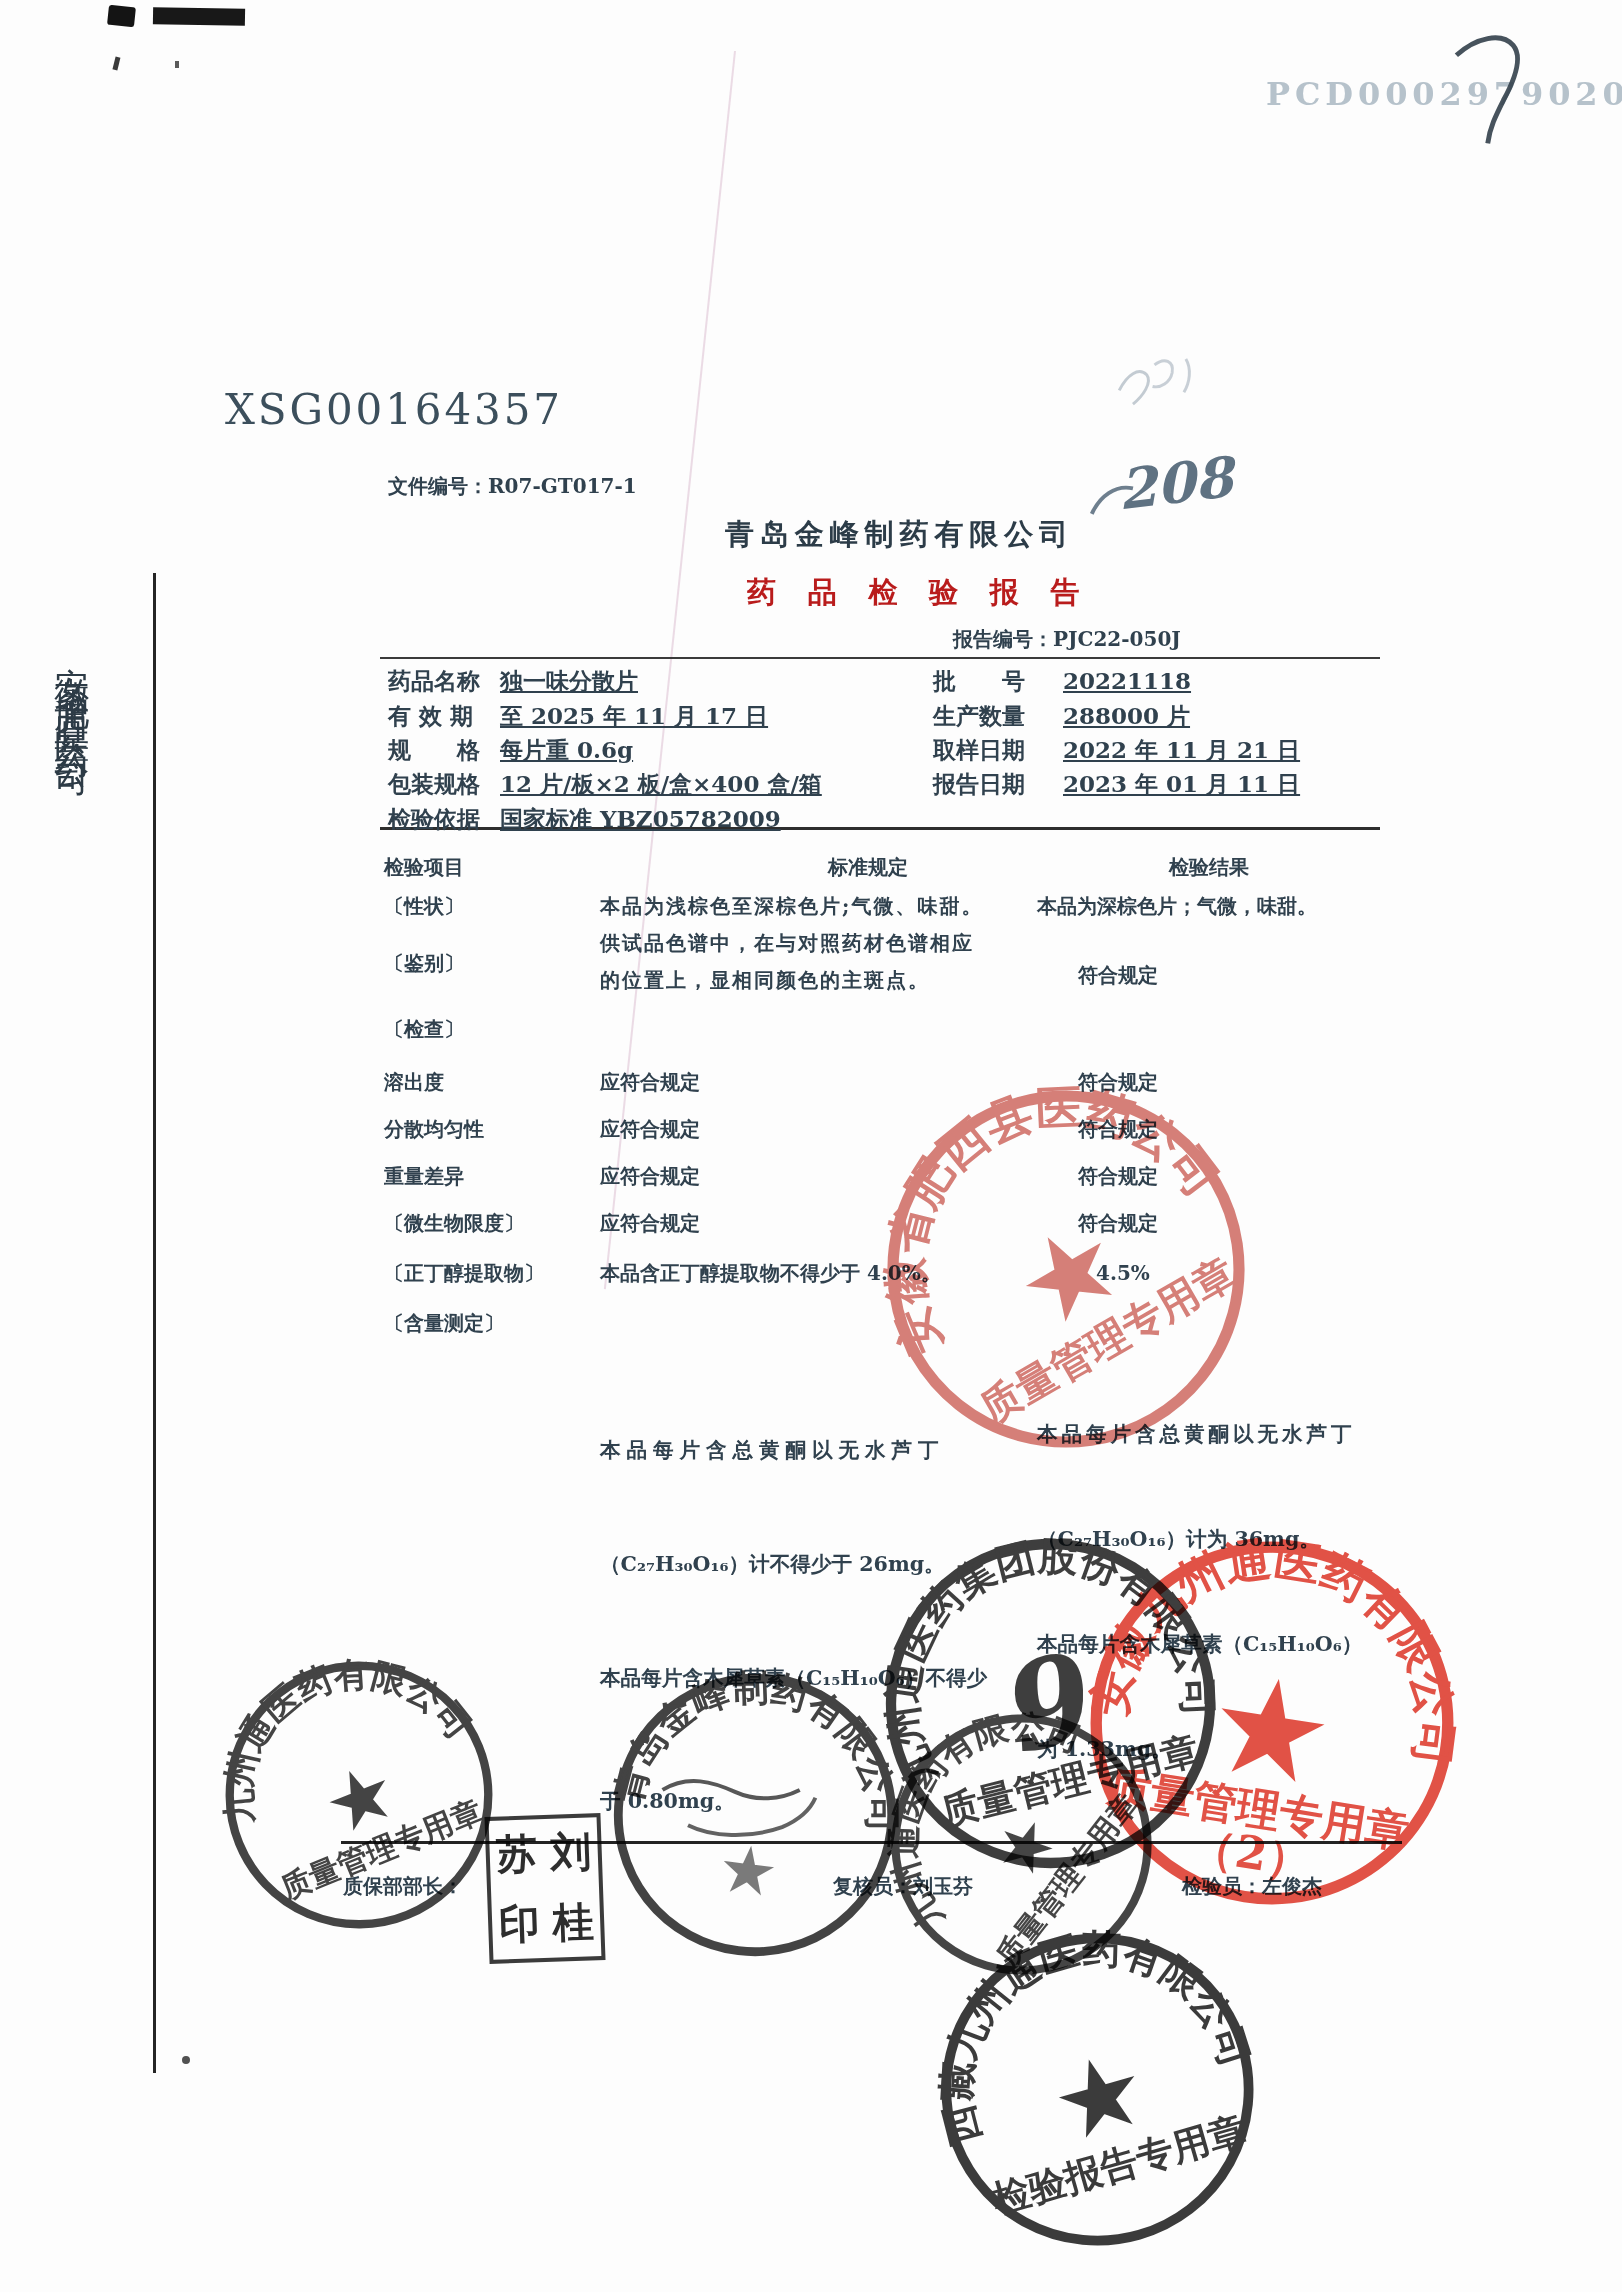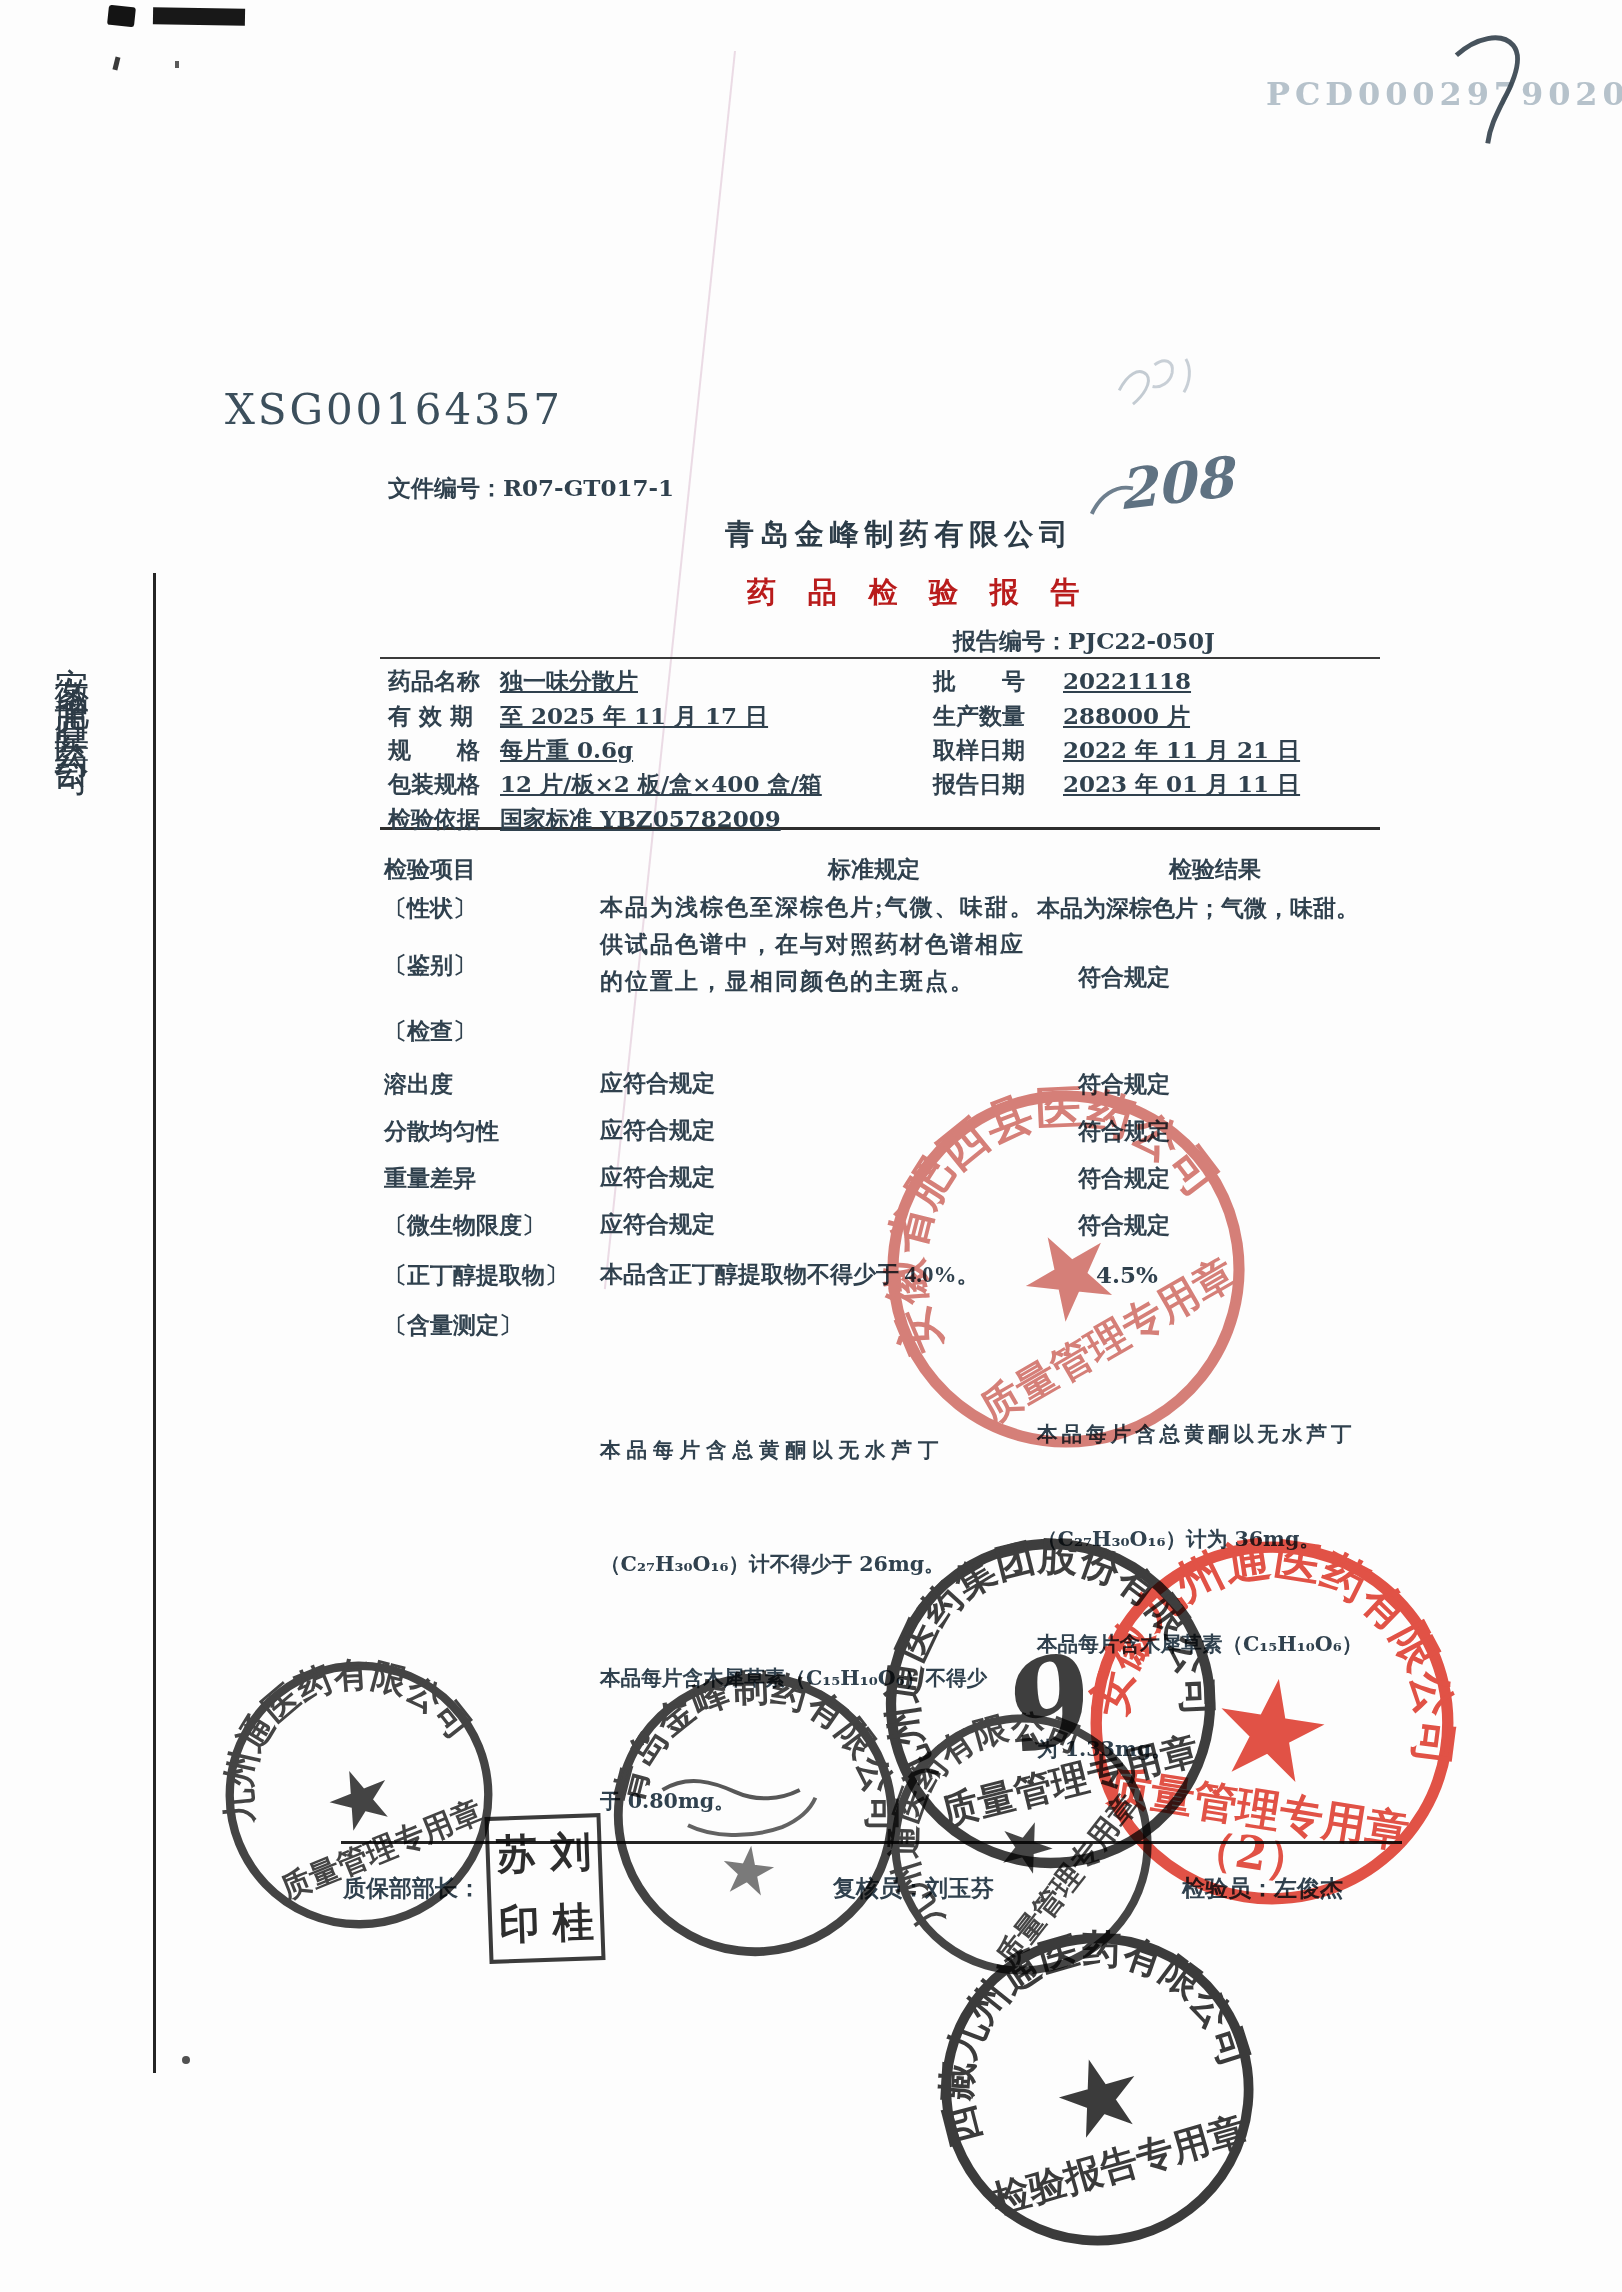--- a/index.html
+++ b/index.html
@@ -1,18 +1,18 @@
 <!DOCTYPE html>
 <html><head>
 <meta charset="utf-8">
 <style>
   html,body{margin:0;padding:0;}
   body{width:1622px;height:2293px;position:relative;background:#fdfdfd;overflow:hidden;}
   .page{position:absolute;inset:0;font-family:"DejaVu Serif","Liberation Serif",serif;}
-  .t{position:absolute;color:#30414e;font-weight:700;font-size:23px;white-space:pre;line-height:1.25;}
+  .t{position:absolute;color:#30414e;font-weight:700;font-size:20px;white-space:pre;line-height:1.25;}
   
   .code{left:225px;top:384px;font-size:42px;font-weight:400;letter-spacing:2.9px;color:#3c4f5c;}
   .faintcode{left:1266px;top:74px;font-size:32px;letter-spacing:4.9px;color:#b6c2cb;font-weight:600;}
   .docno{left:388px;top:474px;}
   .company{left:725px;top:516px;font-size:29px;letter-spacing:5.9px;color:#2c3c48;}
   .title{left:747px;top:574px;font-size:29px;letter-spacing:10.8px;color:#b91c1c;}
   .reportno{left:953px;top:627px;}
   .sidetext{left:49px;top:639px;writing-mode:vertical-rl;font-size:35px;letter-spacing:10.8px;font-weight:500;color:#2d3b46;}
   
   .hline{position:absolute;background:#3a3a3a;}
@@ -28,21 +28,21 @@
   .dot3{position:absolute;left:182px;top:2056px;width:7.8px;height:7.8px;border-radius:50%;background:#262626;opacity:.8;}
   
   .ir{font-size:23px;text-decoration:underline;}
   .ir .lb{display:inline-block;min-width:112px;}
   .ir-r .lb{min-width:130px;}
   .il1{left:388px;top:667px;}.il2{left:388px;top:702px;}.il3{left:388px;top:736px;}
   .il4{left:388px;top:770px;}.il5{left:388px;top:805px;}
   .ir1{left:933px;top:667px;}.ir2{left:933px;top:702px;}.ir3{left:933px;top:736px;}.ir4{left:933px;top:770px;}
   
   .rh1{left:384px;top:855px;}.rh2{left:828px;top:855px;}.rh3{left:1125px;top:855px;margin-left:44px;}
-  .it{left:384px;}.sd{left:600px;font-family:Liberation Serif, serif;}.rs{left:1037px;}
+  .it{left:384px;}.sd{left:600px;}.rs{left:1037px;}
   .y-xz{top:894px;}
   .y-jb1{top:931px;}.y-jb{top:951px;}.y-jb2{top:968px;}.y-jbr{top:963px;left:1078px;}
   .y-jc{top:1017px;}
   .y-rc{top:1070px;}.y-fs{top:1117px;}.y-zl{top:1164px;}.y-ws{top:1211px;}
   .y-zd{top:1261px;}.y-zdr{top:1261px;left:1096px;}
   .y-hl{top:1311px;}
   .rsmall{left:1078px;}
   .ls2{letter-spacing:2px;}
   .cblock{position:absolute;color:#30414e;font-weight:700;font-size:20.6px;white-space:pre;}
   .cstd{left:600px;top:1355px;line-height:38px;}

